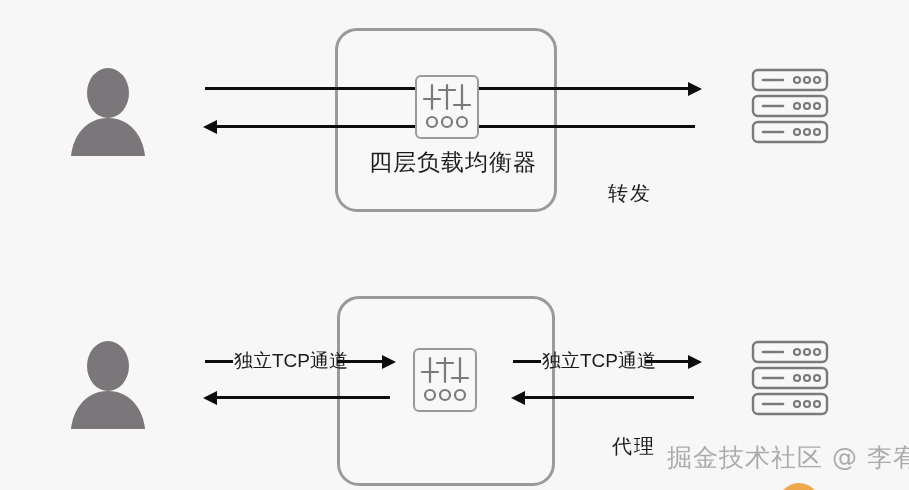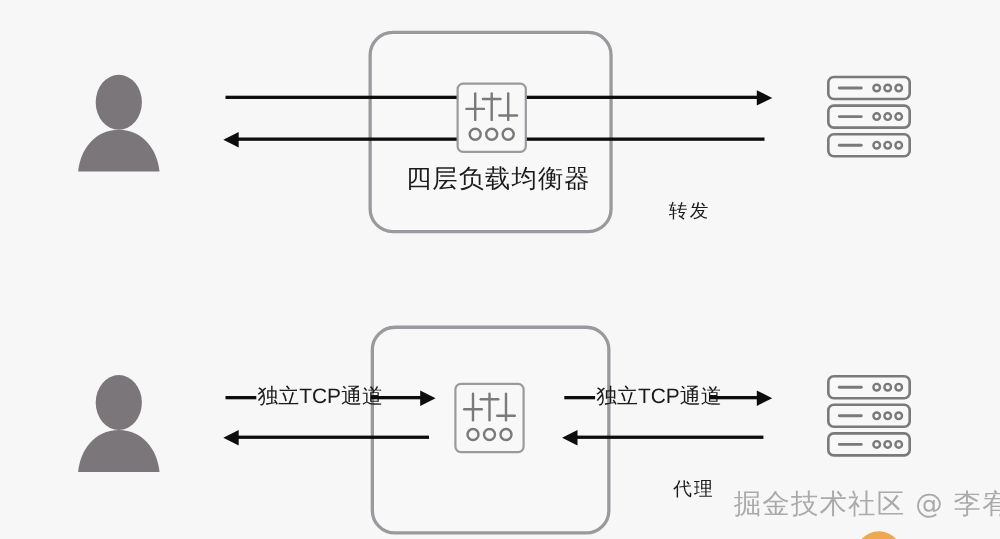--- a/index.html
+++ b/index.html
@@ -52,21 +52,21 @@
     border-right:14px solid #0d0d0d;
   }
 
   
   .cn{
     color:#1b1b1b;
     white-space:nowrap;
     line-height:1;
   }
   .lb-caption{font-size:23px;letter-spacing:1px;}
-  .mode-caption{font-size:17px;letter-spacing:2px;}
+  .mode-caption{font-size:20px;letter-spacing:2px;}
   .chan-caption{font-size:19px;letter-spacing:0px;}
 
   
   .watermark{
     font-size:25px;
     color:#6d6d6d;
     opacity:.55;
     white-space:nowrap;
     letter-spacing:1px;
     font-family:"DejaVu Sans",sans-serif;

